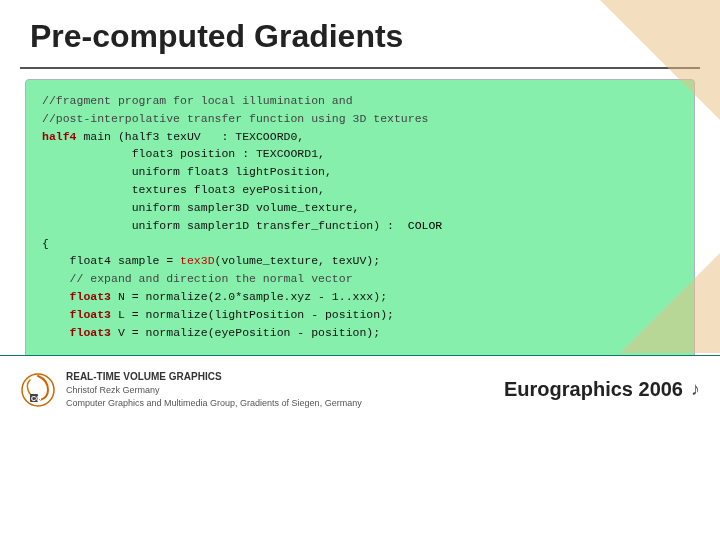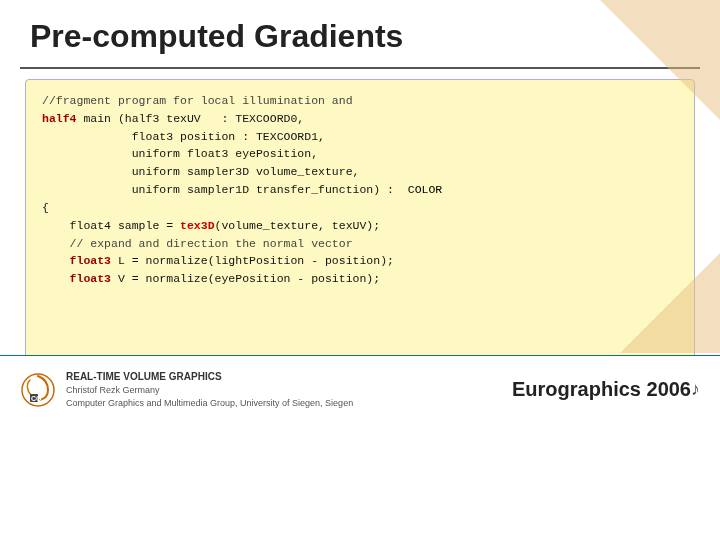--- a/index.html
+++ b/index.html
@@ -58,21 +58,21 @@
     }
 
     .title-divider {
       height: 2px;
       background: #555555;
       margin: 4px 20px 10px 20px;
     }
 
     .code-box {
       margin: 0 25px;
-      background: #fef9c3;
+      background: #86efac;
       border: 1px solid #b0b0cc;
       border-radius: 4px;
       padding: 12px 16px;
       font-family: 'Courier New', Courier, monospace;
       font-size: 11.5px;
       line-height: 1.55;
       color: #111111;
       min-height: 330px;
     }
 
@@ -85,21 +85,21 @@
       color: #444444;
     }
 
     .code-keyword {
       color: #990000;
       font-weight: bold;
     }
 
     .code-highlight {
       color: #cc0000;
-      font-weight: bold;
+      font-weight: normal;
     }
 
     .code-color-label {
       color: #000000;
       font-style: normal;
       margin-top: 48px;
     }
 
     .footer {
       position: absolute;
@@ -134,20 +134,21 @@
 
     .footer-text .bold-line {
       font-weight: bold;
       font-size: 10px;
       color: #333333;
     }
 
     .footer-right {
       display: flex;
       align-items: center;
+      gap: 8px;
     }
 
     .footer-brand {
       font-size: 20px;
       font-weight: bold;
       color: #222222;
       font-family: Arial, sans-serif;
     }
 
     .music-icon {
@@ -163,49 +164,52 @@
   <div class="deco-top-right"></div>
   <div class="deco-bottom-right"></div>
 
   <div class="title-area">
     <div class="title">Pre-computed Gradients</div>
   </div>
   <div class="title-divider"></div>
 
   <div class="code-box">
     <span class="code-line code-comment">//fragment program for local illumination and</span>
+    <span class="code-line code-comment">//post-interpolative transfer function using 3D textures</span>
     <span class="code-line"><span class="code-keyword">half4</span> main (half3 texUV   : TEXCOORD0,</span>
     <span class="code-line">             float3 position : TEXCOORD1,</span>
     <span class="code-line"></span>
-    <span class="code-line">             uniform float3 eyePosition,</span>
+    <span class="code-line">             uniform float3 lightPosition,</span>
+    <span class="code-line">             textures float3 eyePosition,</span>
     <span class="code-line">             uniform sampler3D volume_texture,</span>
     <span class="code-line">             uniform sampler1D transfer_function) :  <span class="code-color-label">COLOR</span></span>
     <span class="code-line">{</span>
     <span class="code-line">    float4 sample = <span class="code-highlight">tex3D</span>(volume_texture, texUV);</span>
     <span class="code-line"></span>
     <span class="code-line code-comment">    // expand and direction the normal vector</span>
+    <span class="code-line">    <span class="code-keyword">float3</span> N = normalize(2.0*sample.xyz - 1..xxx);</span>
     <span class="code-line">    <span class="code-keyword">float3</span> L = normalize(lightPosition - position);</span>
     <span class="code-line">    <span class="code-keyword">float3</span> V = normalize(eyePosition - position);</span>
   </div>
 
   <div class="footer">
     <div class="footer-left">
 
       <svg class="footer-logo" viewBox="0 0 36 36">
 
         <circle cx="18" cy="18" r="16" fill="none" stroke="#cc6600" stroke-width="1.5"></circle>
         <path d="M18 4 Q28 8 28 18 Q28 26 20 28" fill="none" stroke="#cc6600" stroke-width="2" stroke-linecap="round"></path>
         <path d="M10 8 Q6 12 8 18 Q10 24 16 26" fill="none" stroke="#cc7700" stroke-width="1.5" stroke-linecap="round"></path>
         <rect x="10" y="22" width="8" height="8" rx="1" fill="#444"></rect>
         <text x="11" y="29" font-size="7" font-weight="bold" fill="white" font-family="Arial">CG</text>
       </svg>
       <div class="footer-text">
         <div class="bold-line">REAL-TIME VOLUME GRAPHICS</div>
         <div>Christof Rezk Germany</div>
-        <div>Computer Graphics and Multimedia Group, University of Siegen, Siegen</div>
+        <div>Computer Graphics and Multimedia Group, Gradients of Siegen, Germany</div>
       </div>
     </div>
     <div class="footer-right">
       <div class="footer-brand">Eurographics 2006</div>
       <span class="music-icon">♪</span>
     </div>
   </div>
 
 </div>
 

